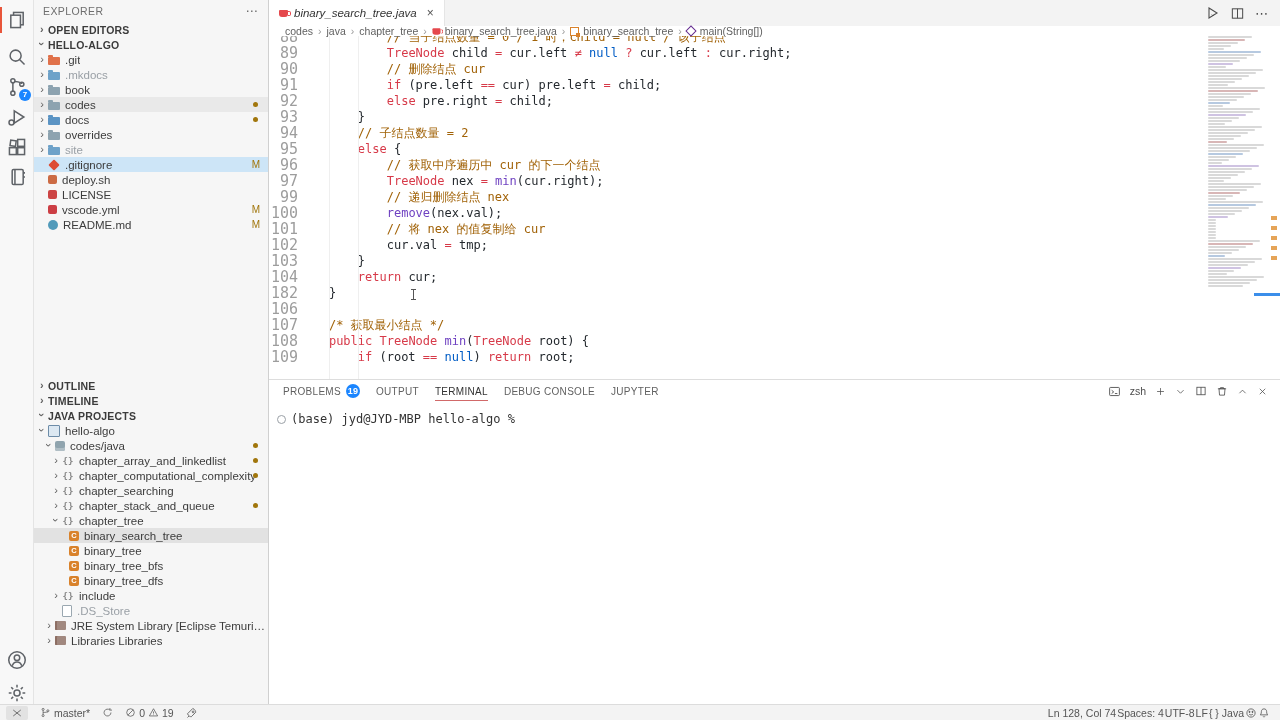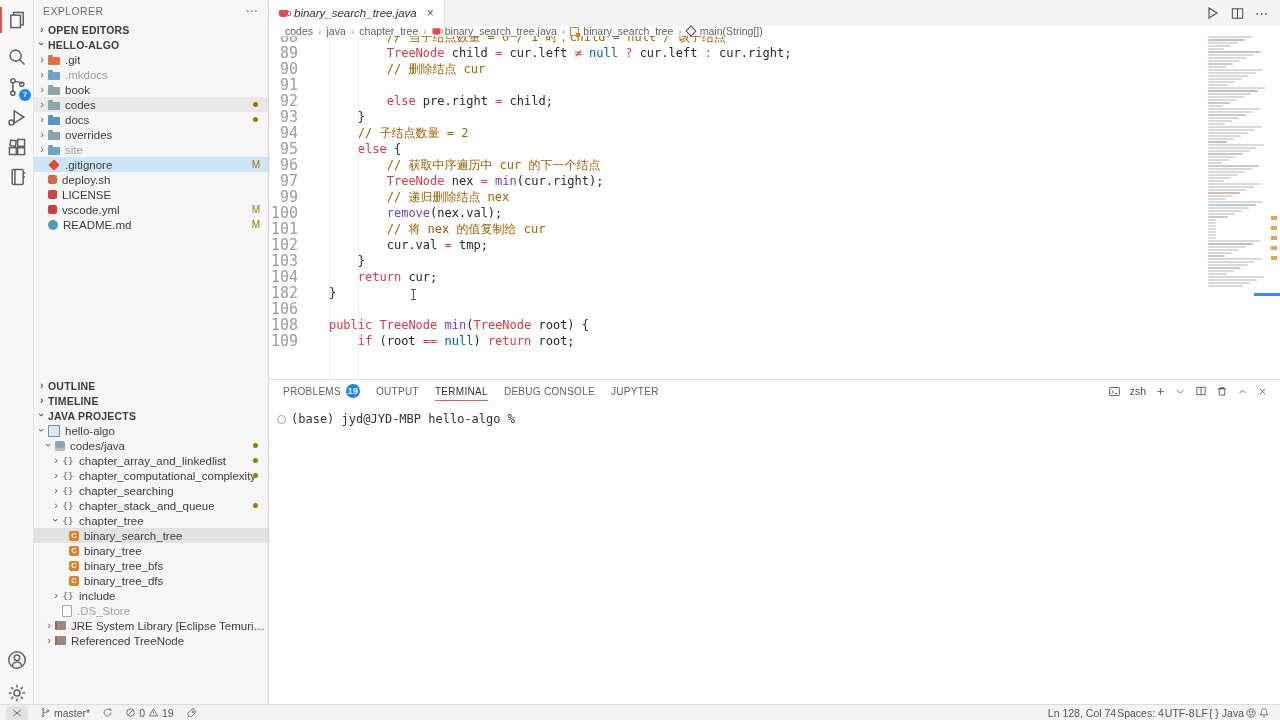--- a/index.html
+++ b/index.html
@@ -386,21 +386,21 @@
               <span class="chev">›</span>
             </span>
             <span class="ic library"></span>
             <span class="lbl">JRE System Library [Eclipse Temurin 17 [17...</span>
           </div>
           <div class="trow" style="padding-left: 10px;">
             <span class="chevslot">
               <span class="chev">›</span>
             </span>
             <span class="ic library"></span>
-            <span class="lbl">Referenced TreeNode</span>
+            <span class="lbl">Libraries Libraries</span>
           </div>
         </div>
     </div>
   </div>
 
   <div id="editor">
     <div id="tabbar">
       <div class="tab">
         <span class="cup"></span>
         <span>binary_search_tree.java</span>
@@ -447,35 +447,36 @@
         </span>
       </div>
 
     <div id="code-viewport">
       <div class="guide" style="left:60px"></div>
       <div class="guide" style="left:89px"></div>
       <div id="code-lines">
           <div class="cl"><span class="ln">88</span><span class="ct"><span class="tx">            </span><span class="cm">// 当子结点数量 = 0 / 1 时，child = null / 该子结点</span></span></div>
           <div class="cl"><span class="ln">89</span><span class="ct"><span class="tx">            </span><span class="ty">TreeNode</span><span class="tx"> child </span><span class="op">=</span><span class="tx"> cur.left </span><span class="op">≠</span><span class="tx"> </span><span class="cn">null</span><span class="tx"> </span><span class="op">?</span><span class="tx"> cur.left </span><span class="op">:</span><span class="tx"> cur.right;</span></span></div>
           <div class="cl"><span class="ln">90</span><span class="ct"><span class="tx">            </span><span class="cm">// 删除结点 cur</span></span></div>
-          <div class="cl"><span class="ln">91</span></div>
+          <div class="cl"><span class="ln">91</span><span class="ct"><span class="tx">            </span><span class="kw">if</span><span class="tx"> (pre.left </span><span class="op">==</span><span class="tx"> cur) pre.left </span><span class="op">=</span><span class="tx"> child;</span></span></div>
           <div class="cl"><span class="ln">92</span><span class="ct"><span class="tx">            </span><span class="kw">else</span><span class="tx"> pre.right </span><span class="op">=</span><span class="tx"> child;</span></span></div>
           <div class="cl"><span class="ln">93</span><span class="ct"><span class="tx">        }</span></span></div>
           <div class="cl"><span class="ln">94</span><span class="ct"><span class="tx">        </span><span class="cm">// 子结点数量 = 2</span></span></div>
           <div class="cl"><span class="ln">95</span><span class="ct"><span class="tx">        </span><span class="kw">else</span><span class="tx"> {</span></span></div>
           <div class="cl"><span class="ln">96</span><span class="ct"><span class="tx">            </span><span class="cm">// 获取中序遍历中 cur 的下一个结点</span></span></div>
           <div class="cl"><span class="ln">97</span><span class="ct"><span class="tx">            </span><span class="ty">TreeNode</span><span class="tx"> nex </span><span class="op">=</span><span class="tx"> </span><span class="fn">min</span><span class="tx">(cur.right);</span></span></div>
           <div class="cl"><span class="ln">99</span><span class="ct"><span class="tx">            </span><span class="cm">// 递归删除结点 nex</span></span></div>
           <div class="cl"><span class="ln">100</span><span class="ct"><span class="tx">            </span><span class="fn">remove</span><span class="tx">(nex.val);</span></span></div>
           <div class="cl"><span class="ln">101</span><span class="ct"><span class="tx">            </span><span class="cm">// 将 nex 的值复制给 cur</span></span></div>
           <div class="cl"><span class="ln">102</span><span class="ct"><span class="tx">            cur.val </span><span class="op">=</span><span class="tx"> tmp;</span></span></div>
           <div class="cl"><span class="ln">103</span><span class="ct"><span class="tx">        }</span></span></div>
           <div class="cl"><span class="ln">104</span><span class="ct"><span class="tx">        </span><span class="kw">return</span><span class="tx"> cur;</span></span></div>
           <div class="cl"><span class="ln">182</span><span class="ct"><span class="tx">    }</span></span></div>
           <div class="cl"><span class="ln">106</span><span class="ct"></span></div>
+          <div class="cl"><span class="ln">107</span><span class="ct"><span class="tx">    </span><span class="cm">/* 获取最小结点 */</span></span></div>
           <div class="cl"><span class="ln">108</span><span class="ct"><span class="tx">    </span><span class="kw">public</span><span class="tx"> </span><span class="ty">TreeNode</span><span class="tx"> </span><span class="fn">min</span><span class="tx">(</span><span class="ty">TreeNode</span><span class="tx"> root) {</span></span></div>
           <div class="cl"><span class="ln">109</span><span class="ct"><span class="tx">        </span><span class="kw">if</span><span class="tx"> (root </span><span class="op">==</span><span class="tx"> </span><span class="cn">null</span><span class="tx">) </span><span class="kw">return</span><span class="tx"> root;</span></span></div>
         </div>
     </div>
 
     <div id="minimap">
         <div class="mm-row" style="width: 14px; background: rgb(217, 217, 217);"></div>
         <div class="mm-row" style="width: 51px; background: rgb(217, 217, 217);"></div>
         <div class="mm-row" style="width: 44px; background: rgb(217, 217, 217);"></div>
         <div class="mm-row" style="width: 37px; background: rgb(216, 182, 182);"></div>

